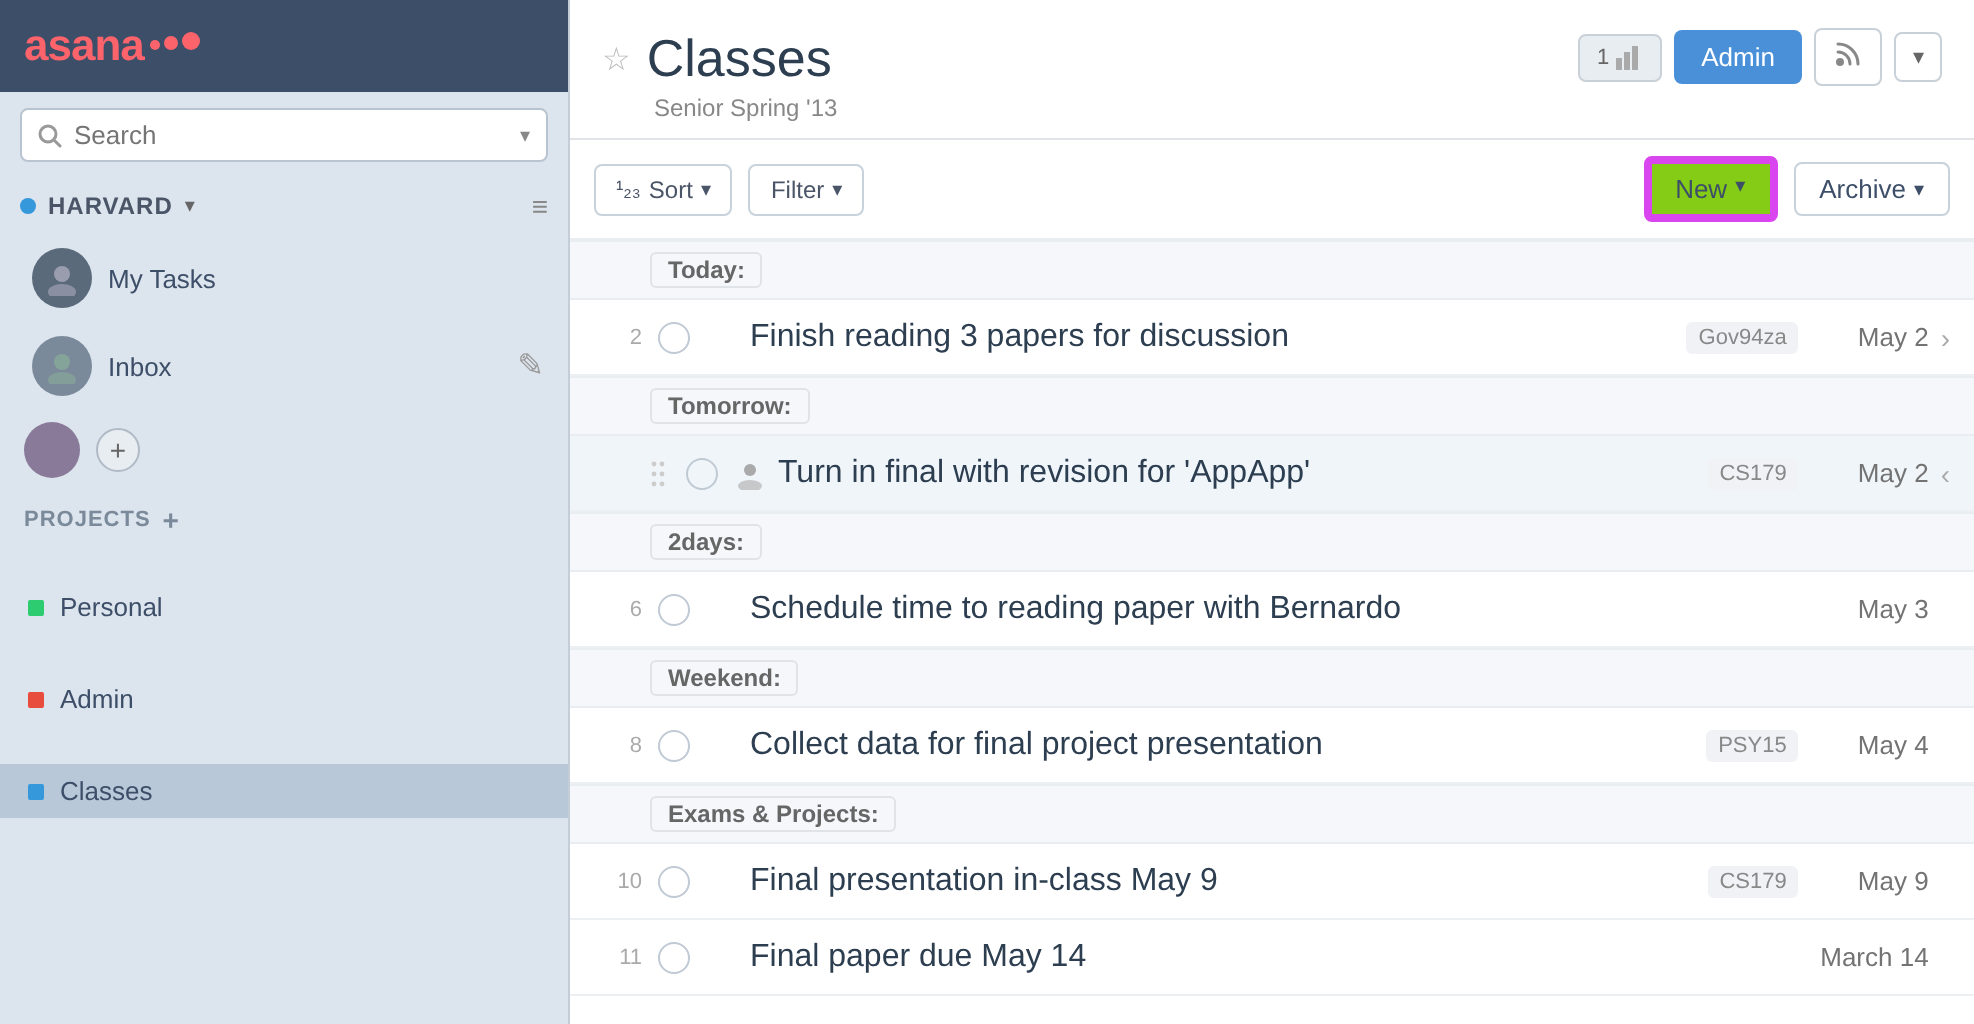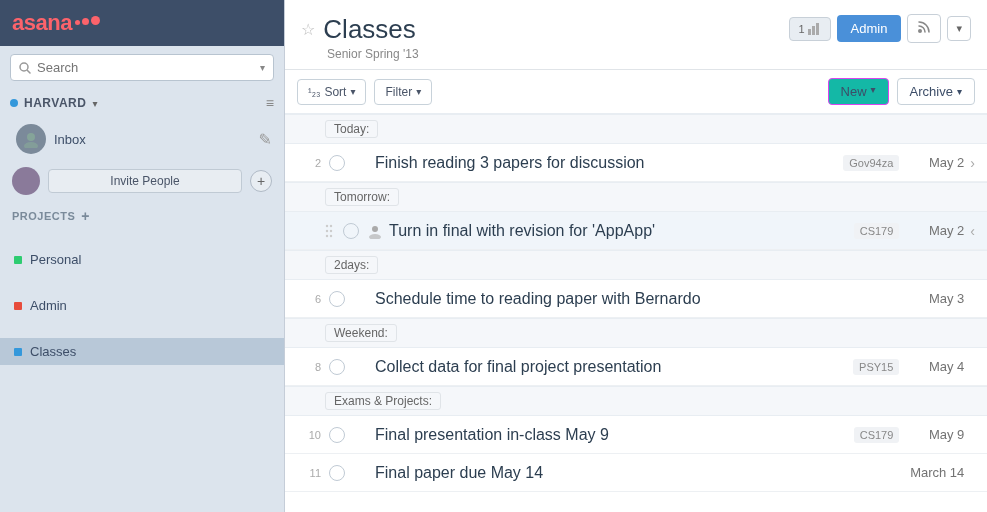--- a/index.html
+++ b/index.html
@@ -297,23 +297,23 @@
       justify-content: flex-end;
     }
 
     .toolbar-spacer { flex: 1; }
 
     .new-btn {
       display: flex;
       align-items: flex-start;
       gap: 4px;
       padding: 5px 12px;
-      border: 1px solid #d946ef;
-      border-radius: 4px;
-      background: #14b8a6;
+      border: 4px solid #d946ef;
+      border-radius: 4px;
+      background: #84cc16;
       font-size: 13px;
       color: #3d4e68;
       cursor: pointer;
       font-weight: 500;
     }
     .archive-btn {
       display: flex;
       align-items: center;
       gap: 4px;
       padding: 5px 12px;
@@ -332,20 +332,21 @@
       overflow-y: auto;
     }
 
     .section-header {
       background: #f5f7fa;
       padding: 5px 12px 5px 40px;
       font-size: 12px;
       color: #666;
       border-bottom: 1px solid #e8edf2;
       border-top: 1px solid #e8edf2;
+      font-weight: bold;
     }
     .section-header-inner {
       display: inline-block;
       background: #f5f7fa;
       border: 1px solid #e0e4e8;
       border-radius: 3px;
       padding: 1px 8px;
     }
 
     .task-row {
@@ -445,35 +446,43 @@
     </div>
   </div>
 
   <div id="workspace-header">
     <div class="workspace-dot"></div>
     <span class="workspace-name">HARVARD</span>
     <span class="workspace-chevron">▾</span>
     <span class="workspace-list-icon">≡</span>
   </div>
 
+  <div class="sidebar-nav-item">
+    <div class="avatar avatar-main">
+      <svg width="18" height="18" viewBox="0 0 18 18" fill="none">
+        <circle cx="9" cy="7" r="4" fill="#aab" opacity="0.8"></circle>
+        <ellipse cx="9" cy="16" rx="7" ry="4" fill="#aab" opacity="0.6"></ellipse>
+      </svg>
+    </div>
+    <span>My Tasks</span>
+  </div>
 
   <div class="sidebar-nav-item">
     <div class="avatar">
       <svg width="18" height="18" viewBox="0 0 18 18" fill="none">
         <circle cx="9" cy="7" r="4" fill="#8a9" opacity="0.8"></circle>
         <ellipse cx="9" cy="16" rx="7" ry="4" fill="#8a9" opacity="0.6"></ellipse>
       </svg>
     </div>
     <span>Inbox</span>
     <span class="inbox-icon inbox-compose">✎</span>
   </div>
 
   <div class="invite-row">
     <div class="avatar-small" style="width:28px;height:28px;border-radius:50%;background:#8a7a9a;flex-shrink:0;"></div>
-    <button class="invite-btn">Invite People</button>
     <div class="add-btn">+</div>
   </div>
 
   <div class="projects-header">
     <span>PROJECTS</span>
     <span class="projects-add">+</span>
   </div>
 
   <div class="project-item">
     <div class="project-dot dot-green"></div>

